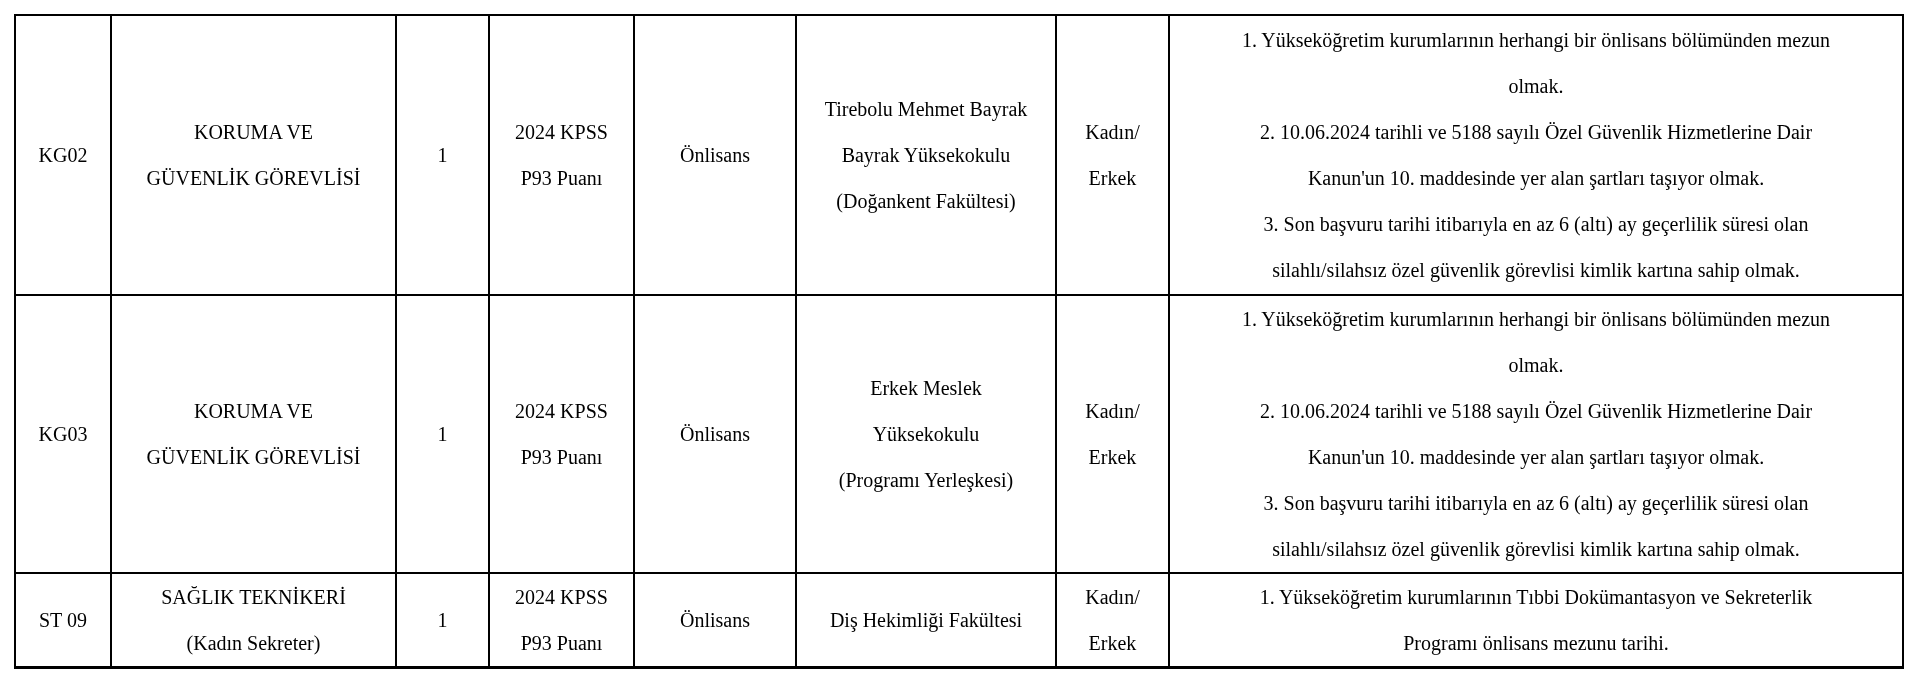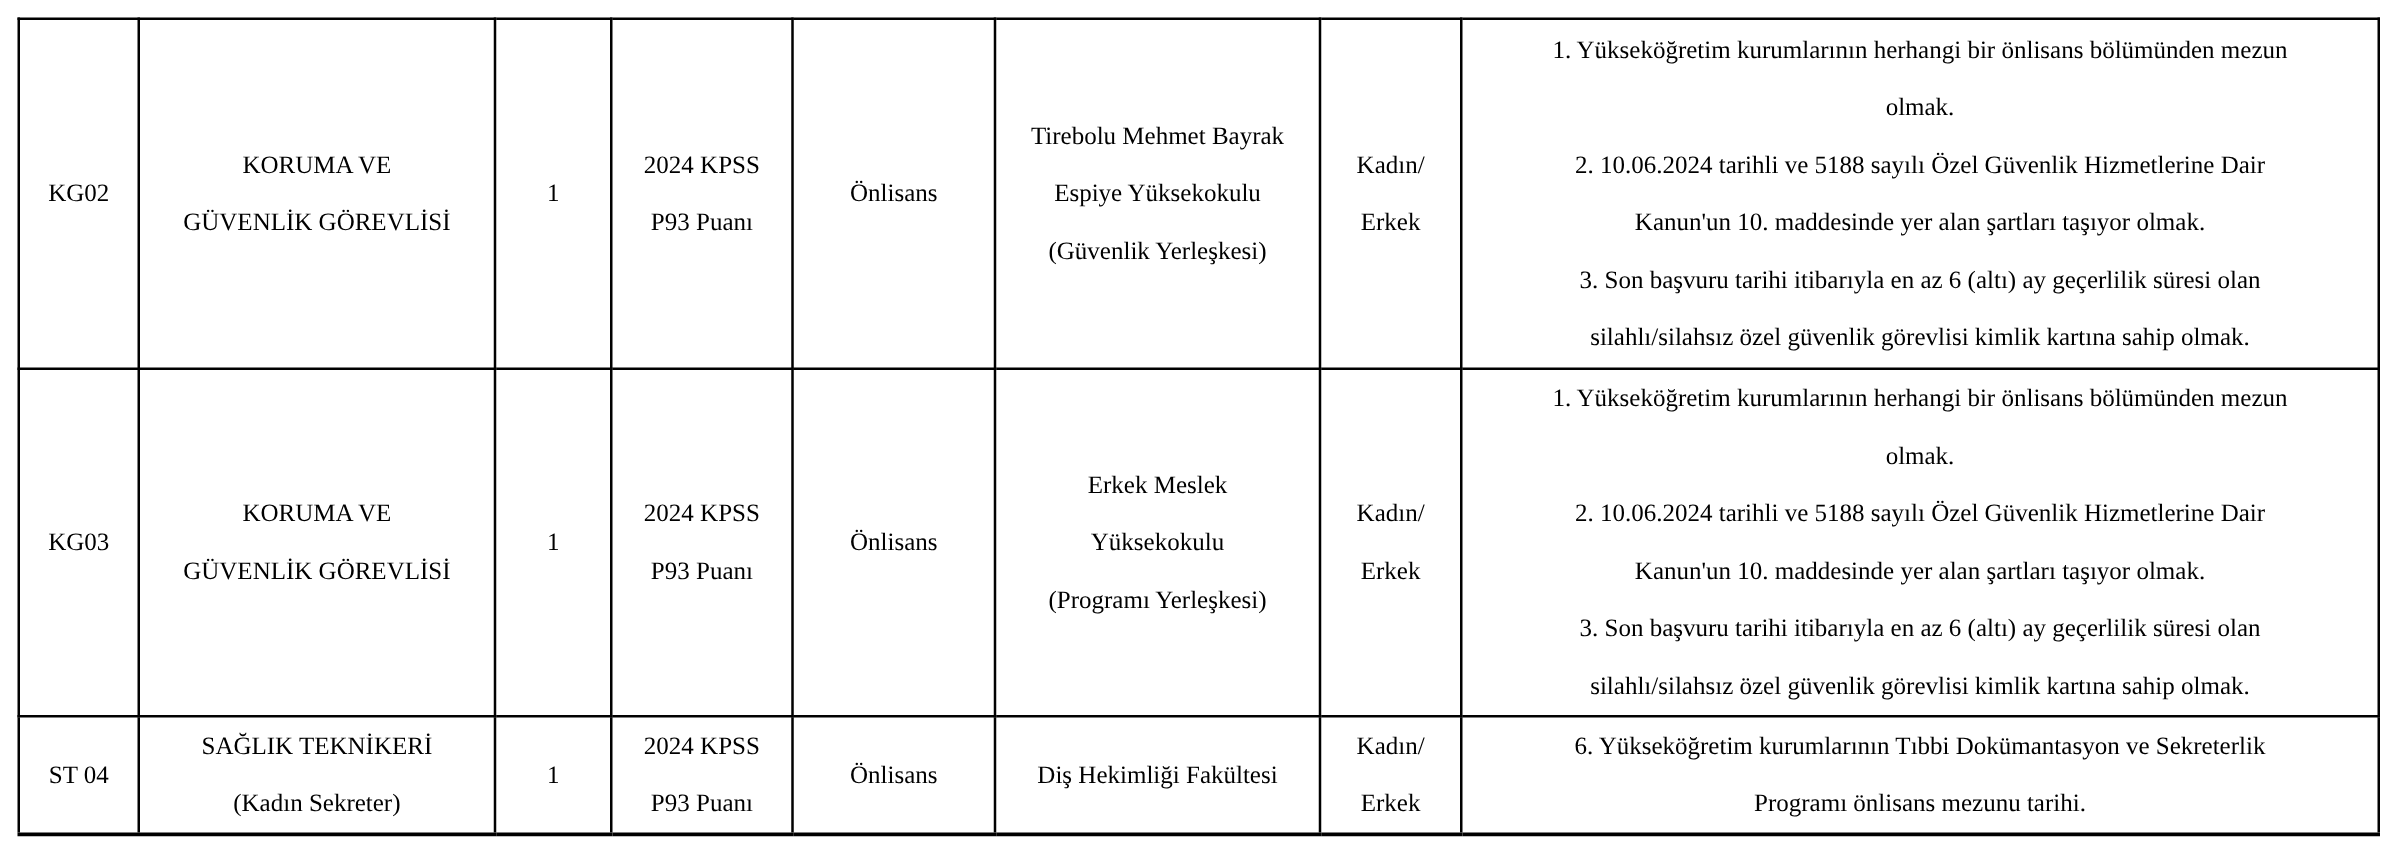--- a/index.html
+++ b/index.html
@@ -71,22 +71,22 @@
       </td>
       <td>
         <div class="line">2024 KPSS</div>
         <div class="line">P93 Puanı</div>
       </td>
       <td>
         <div class="line">Önlisans</div>
       </td>
       <td>
         <div class="line">Tirebolu Mehmet Bayrak</div>
-        <div class="line">Espiye Yüksekokulu</div>
-        <div class="line">(Güvenlik Yerleşkesi)</div>
+        <div class="line">Bayrak Yüksekokulu</div>
+        <div class="line">(Doğankent Fakültesi)</div>
       </td>
       <td>
         <div class="line">Kadın/</div>
         <div class="line">Erkek</div>
       </td>
       <td class="req">
         <div class="line">1. Yükseköğretim kurumlarının herhangi bir önlisans bölümünden mezun</div>
         <div class="line">olmak.</div>
         <div class="line">2. 10.06.2024 tarihli ve 5188 sayılı Özel Güvenlik Hizmetlerine Dair</div>
         <div class="line">Kanun'un 10. maddesinde yer alan şartları taşıyor olmak.</div>
@@ -127,21 +127,21 @@
         <div class="line">olmak.</div>
         <div class="line">2. 10.06.2024 tarihli ve 5188 sayılı Özel Güvenlik Hizmetlerine Dair</div>
         <div class="line">Kanun'un 10. maddesinde yer alan şartları taşıyor olmak.</div>
         <div class="line">3. Son başvuru tarihi itibarıyla en az 6 (altı) ay geçerlilik süresi olan</div>
         <div class="line">silahlı/silahsız özel güvenlik görevlisi kimlik kartına sahip olmak.</div>
       </td>
     </tr>
 
     <tr class="r3">
       <td>
-        <div class="line">ST 04</div>
+        <div class="line">ST 09</div>
       </td>
       <td>
         <div class="line">SAĞLIK TEKNİKERİ</div>
         <div class="line">(Kadın Sekreter)</div>
       </td>
       <td>
         <div class="line">1</div>
       </td>
       <td>
         <div class="line">2024 KPSS</div>
@@ -151,19 +151,19 @@
         <div class="line">Önlisans</div>
       </td>
       <td>
         <div class="line">Diş Hekimliği Fakültesi</div>
       </td>
       <td>
         <div class="line">Kadın/</div>
         <div class="line">Erkek</div>
       </td>
       <td class="req">
-        <div class="line">6. Yükseköğretim kurumlarının Tıbbi Dokümantasyon ve Sekreterlik</div>
+        <div class="line">1. Yükseköğretim kurumlarının Tıbbi Dokümantasyon ve Sekreterlik</div>
         <div class="line">Programı önlisans mezunu tarihi.</div>
       </td>
     </tr>
   </tbody>
     </table>
 </div>
 
 </body></html>

